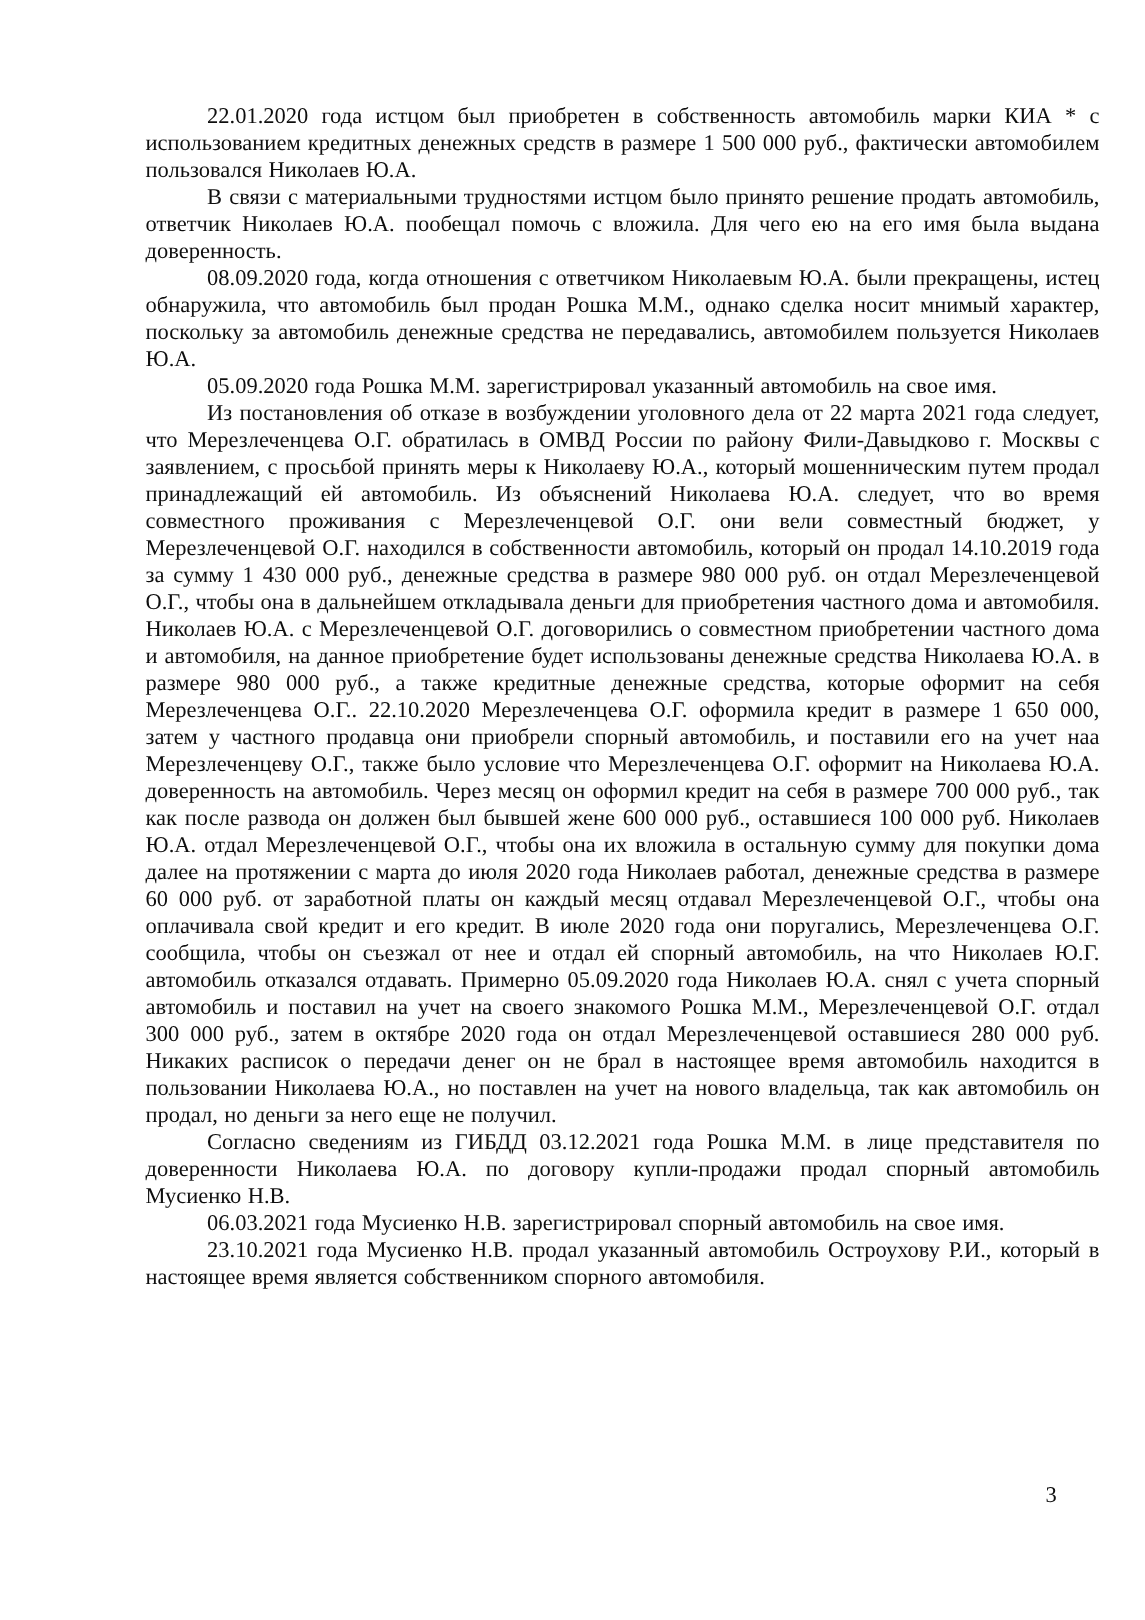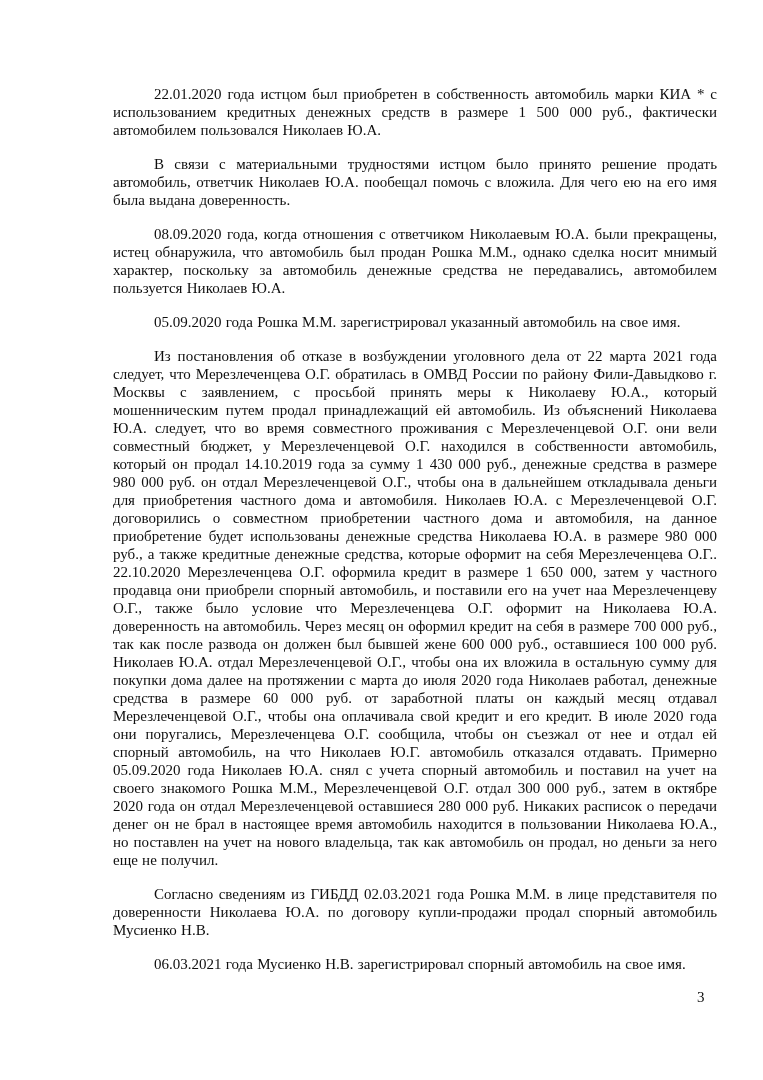--- a/index.html
+++ b/index.html
@@ -19,21 +19,21 @@
   .text-block {
     position: absolute;
     left: 97px;
     top: 69px;
     width: 636px;
     font-size: 15px;
     line-height: 18px;
     text-align: justify;
   }
   .text-block p {
-    margin: 16px;
+    margin: 0;
     padding: 0;
     text-indent: 41px;
     word-spacing: 0.5px;
   }
   .page-number {
     position: absolute;
     top: 988px;
     left: 697px;
     font-size: 15px;
     line-height: 18px;
@@ -42,17 +42,18 @@
 </head>
 <body>
 
 <div class="page">
   <div class="text-block">
     <p>22.01.2020 года истцом был приобретен в собственность автомобиль марки КИА * с использованием кредитных денежных средств в размере 1&nbsp;500&nbsp;000 руб., фактически автомобилем пользовался Николаев Ю.А.</p>
     <p>В связи с материальными трудностями истцом было принято решение продать автомобиль, ответчик Николаев Ю.А. пообещал помочь с вложила. Для чего ею на его имя была выдана доверенность.</p>
     <p>08.09.2020 года, когда отношения с ответчиком Николаевым Ю.А. были прекращены, истец обнаружила, что автомобиль был продан Рошка М.М., однако сделка носит мнимый характер, поскольку за автомобиль денежные средства не передавались, автомобилем пользуется Николаев Ю.А.</p>
     <p>05.09.2020 года Рошка М.М. зарегистрировал указанный автомобиль на свое имя.</p>
     <p>Из постановления об отказе в возбуждении уголовного дела от 22 марта 2021 года следует, что Мерезлеченцева О.Г. обратилась в ОМВД России по району Фили-Давыдково г. Москвы с заявлением, с просьбой принять меры к Николаеву Ю.А., который мошенническим путем продал принадлежащий ей автомобиль. Из объяснений Николаева Ю.А. следует, что во время совместного проживания с Мерезлеченцевой О.Г. они вели совместный бюджет, у Мерезлеченцевой О.Г. находился в собственности автомобиль, который он продал 14.10.2019 года за сумму 1&nbsp;430&nbsp;000 руб., денежные средства в размере 980&nbsp;000 руб. он отдал Мерезлеченцевой О.Г., чтобы она в дальнейшем откладывала деньги для приобретения частного дома и автомобиля. Николаев Ю.А. с Мерезлеченцевой О.Г. договорились о совместном приобретении частного дома и автомобиля, на данное приобретение будет использованы денежные средства Николаева Ю.А. в размере 980&nbsp;000 руб., а также кредитные денежные средства, которые оформит на себя Мерезлеченцева О.Г.. 22.10.2020 Мерезлеченцева О.Г. оформила кредит в размере 1&nbsp;650&nbsp;000, затем у частного продавца они приобрели спорный автомобиль, и поставили его на учет наа Мерезлеченцеву О.Г., также было условие что Мерезлеченцева О.Г. оформит на Николаева Ю.А. доверенность на автомобиль. Через месяц он оформил кредит на себя в размере 700&nbsp;000 руб., так как после развода он должен был бывшей жене 600&nbsp;000 руб., оставшиеся 100&nbsp;000 руб. Николаев Ю.А. отдал Мерезлеченцевой О.Г., чтобы она их вложила в остальную сумму для покупки дома далее на протяжении с марта до июля 2020 года Николаев работал, денежные средства в размере 60&nbsp;000 руб. от заработной платы он каждый месяц отдавал Мерезлеченцевой О.Г., чтобы она оплачивала свой кредит и его кредит. В июле 2020 года они поругались, Мерезлеченцева О.Г. сообщила, чтобы он съезжал от нее и отдал ей спорный автомобиль, на что Николаев Ю.Г. автомобиль отказался отдавать. Примерно 05.09.2020 года Николаев Ю.А. снял с учета спорный автомобиль и поставил на учет на своего знакомого Рошка М.М., Мерезлеченцевой О.Г. отдал 300&nbsp;000 руб., затем в октябре 2020 года он отдал Мерезлеченцевой оставшиеся 280&nbsp;000 руб. Никаких расписок о передачи денег он не брал в настоящее время автомобиль находится в пользовании Николаева Ю.А., но поставлен на учет на нового владельца, так как автомобиль он продал, но деньги за него еще не получил.</p>
-    <p>Согласно сведениям из ГИБДД 02.03.2021 года Рошка М.М. в лице представителя по доверенности Николаева Ю.А. по договору купли-продажи продал спорный автомобиль Мусиенко Н.В.</p>
+    <p>Согласно сведениям из ГИБДД 03.12.2021 года Рошка М.М. в лице представителя по доверенности Николаева Ю.А. по договору купли-продажи продал спорный автомобиль Мусиенко Н.В.</p>
     <p>06.03.2021 года Мусиенко Н.В. зарегистрировал спорный автомобиль на свое имя.</p>
+    <p>23.10.2021 года Мусиенко Н.В. продал указанный автомобиль Остроухову Р.И., который в настоящее время является собственником спорного автомобиля.</p>
   </div>
   <div class="page-number">3</div>
 </div>
 
 </body></html>

